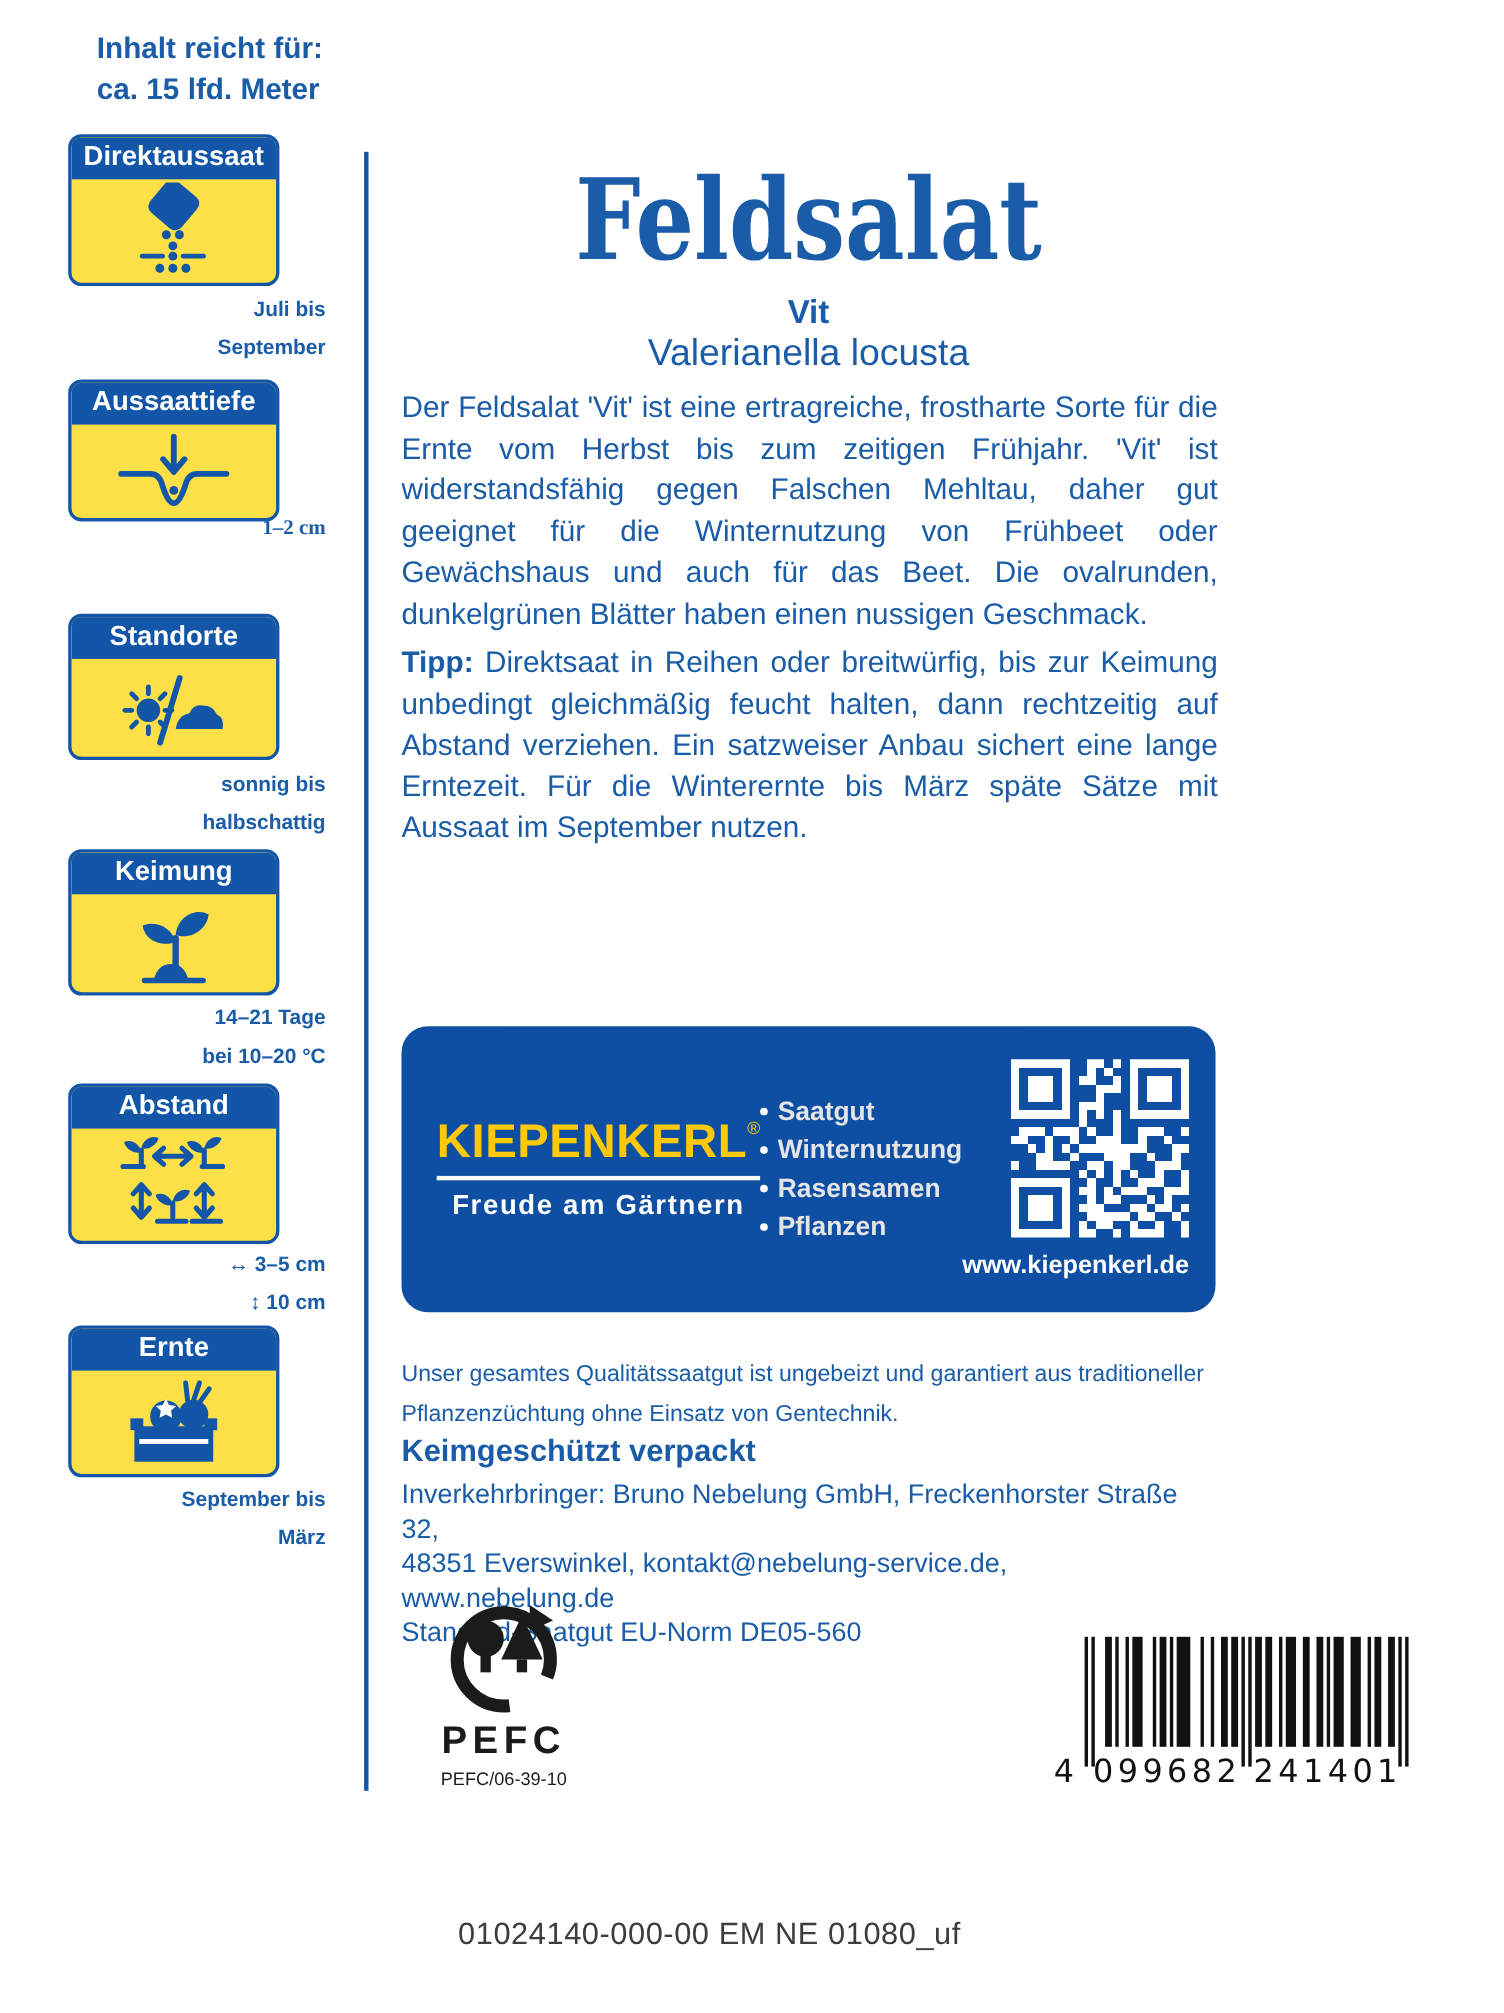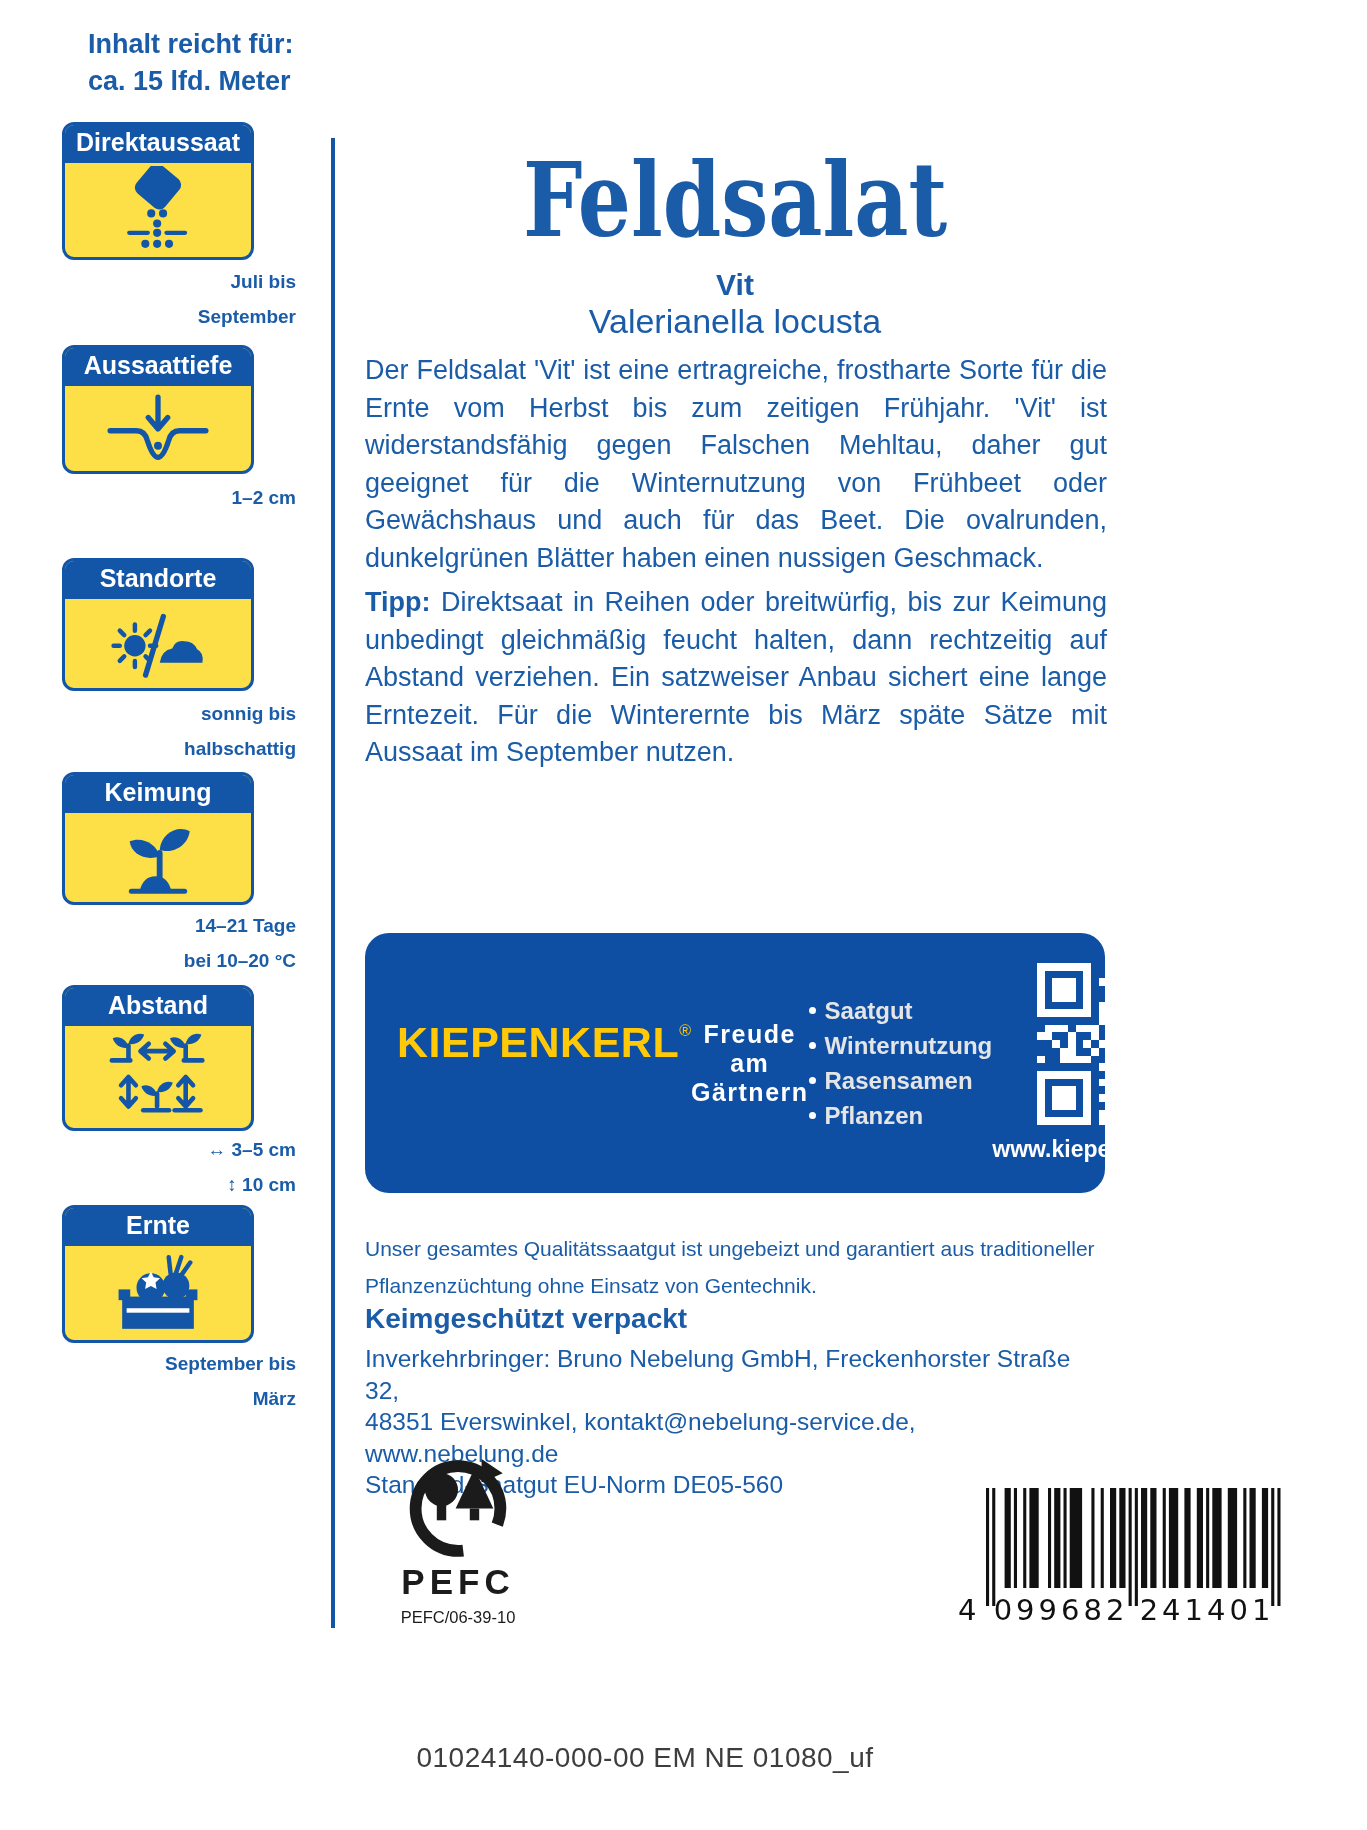--- a/index.html
+++ b/index.html
@@ -22,21 +22,21 @@
   .variety{position:absolute;left:365px;top:268px;width:740px;text-align:center;font-size:30px;font-weight:bold;}
   .species{position:absolute;left:365px;top:302px;width:740px;text-align:center;font-size:34px;font-weight:normal;}
   .desc,.tip{position:absolute;left:365px;width:742px;margin:0;font-size:27px;line-height:37.5px;text-align:justify;}
   .desc{top:352px;}
   .tip{top:584px;}
   .tip b{font-weight:bold;}
   .banner{position:absolute;left:365px;top:933px;width:740px;height:260px;background:var(--banner-blue,#0E4EA3);
           border-radius:24px;display:flex;align-items:center;justify-content:space-between;
           padding:0 24px;box-sizing:border-box;}
   .yellow-fill{fill:var(--brand-yellow,#FFC907);}
-  .brandcol{display:flex;margin-left:8px;}
+  .brandcol{display:flex;flex-direction:column;margin-left:8px;}
   .brandline{display:flex;align-items:flex-start;}
   .brand{font-size:43px;font-weight:bold;color:var(--brand-yellow,#FFC907);letter-spacing:0.5px;line-height:44px;}
   .reg{font-size:16px;color:var(--brand-yellow,#FFC907);margin-top:2px;}
   .rule{height:4px;background:#fff;margin:9px 0 9px;}
   .tagline{color:#fff;font-weight:bold;font-size:25px;letter-spacing:1.5px;text-align:center;}
   .products{list-style:none;margin:0;padding:0;color:#e5e5e5;font-weight:bold;font-size:24px;}
   .products li{display:flex;align-items:center;margin:7px 0;}
   .dot{width:7px;height:7px;border-radius:50%;background:#fff;margin-right:9px;flex:0 0 auto;}
   .qrcol{display:flex;flex-direction:column;align-items:flex-end;}
   .url{color:#fff;font-weight:bold;font-size:23px;margin-top:11px;}
@@ -87,21 +87,21 @@
   <div class="info-box" style="top:345px;">
     <div class="hd">Aussaattiefe</div>
     <div class="bd" style="height:85px;">
       <svg width="110" height="78" viewBox="0 0 120 88">
         <path class="ib-stroke" stroke-width="6" d="M6 46 H36 Q45 46 48 57 Q54 76 60 76 Q66 76 72 57 Q75 46 84 46 H114"></path>
         <path class="ib-stroke" stroke-width="6" d="M60 8 V40 M49 31 L60 44 L71 31"></path>
         <circle class="ib-fill" cx="60" cy="63" r="4.5"></circle>
       </svg>
     </div>
   </div>
-  <div class="caption" style="top:480px;">1–2 cm</div>
+  <div class="caption" style="top:462px;font-family:Liberation Serif, serif;">1–2 cm</div>
 
   <div class="info-box" style="top:558px;">
     <div class="hd">Standorte</div>
     <div class="bd" style="height:89px;">
       <svg width="112" height="80" viewBox="0 0 120 90">
         <circle class="ib-fill" cx="34" cy="47" r="12"></circle>
         <g class="ib-stroke" stroke-width="5">
           <line x1="51" y1="47" x2="58" y2="47"></line>
             <line x1="46" y1="35" x2="51" y2="30"></line>
           <line x1="34" y1="30" x2="34" y2="23"></line>

